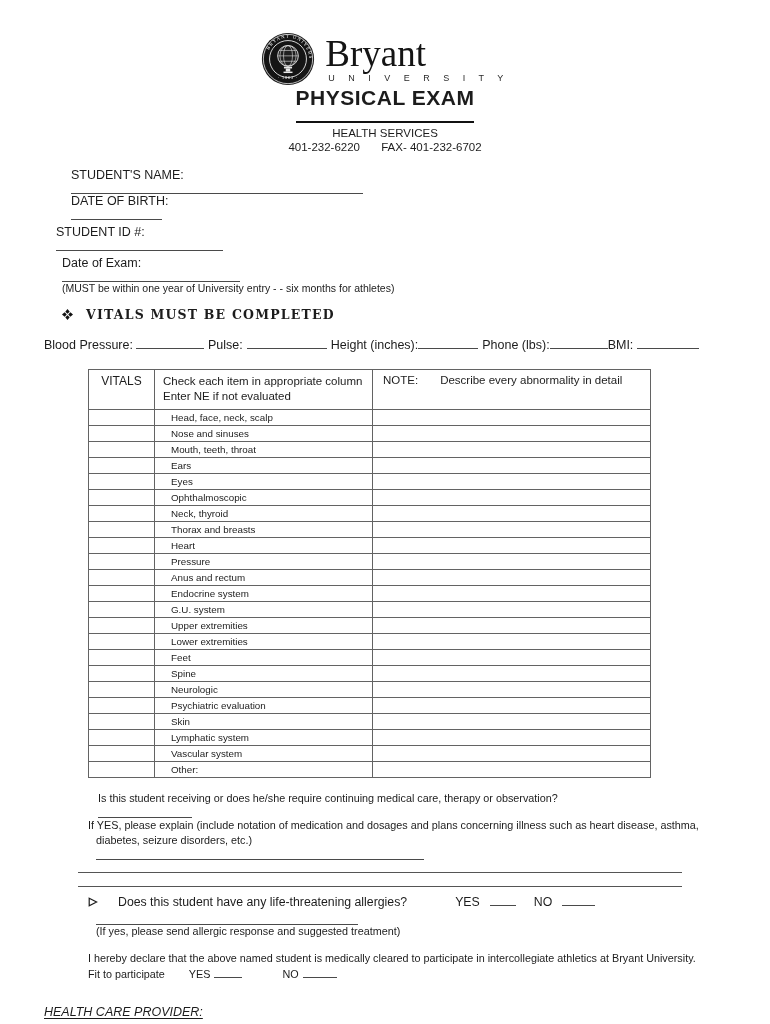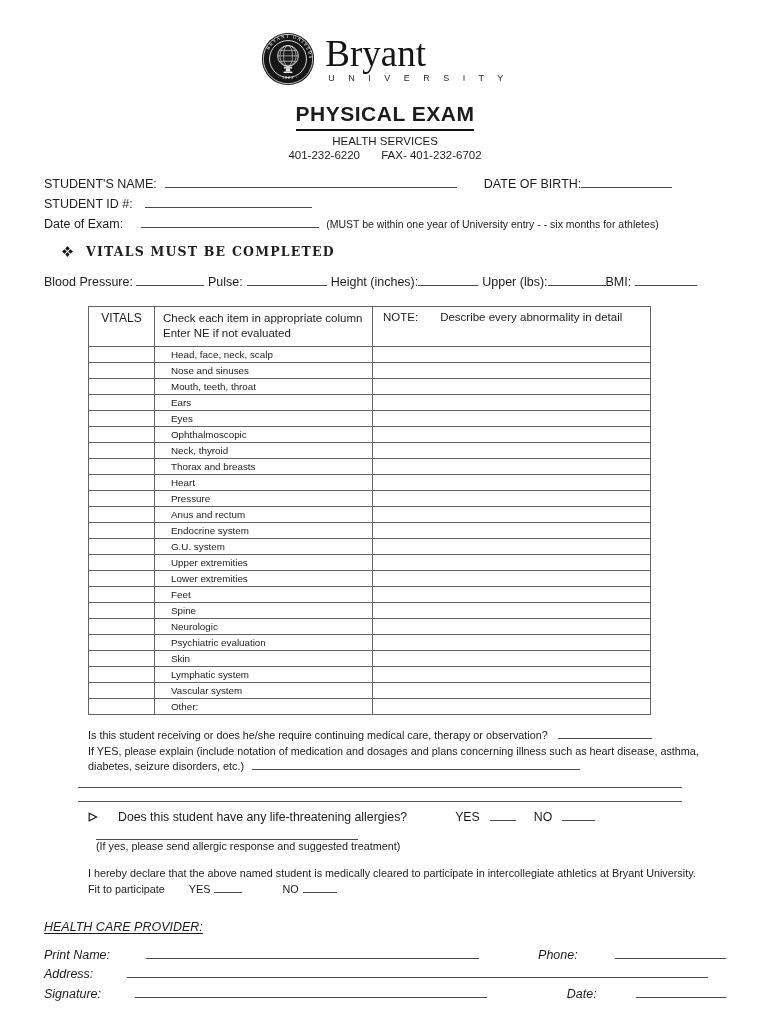--- a/index.html
+++ b/index.html
@@ -10,27 +10,27 @@
     color:#1c1c1c; overflow:hidden;
   }
   
   .header { text-align:center; padding-top:32px; }
   .brand { display:flex; justify-content:center; align-items:center; gap:10px; }
   .brand-seal { width:54px; height:54px; }
   .brand-text { text-align:left; }
   .brand-name { font-family:"Liberation Serif", serif; font-size:37px; line-height:36px; color:#141414; }
   .brand-sub { font-size:9px; letter-spacing:5.5px; color:#2a2a2a; margin-top:1px; margin-left:3px; }
   .doc-title { display:inline-block; font-size:21px; font-weight:bold; letter-spacing:0.5px;
-               border-bottom:2.5px solid #111; padding-bottom:3px; margin-top:16px; }
+               border-bottom:2.5px solid #111; padding-bottom:11px; margin-top:0; }
   .doc-sub { font-size:11.5px; margin-top:4px; }
   .doc-phone { font-size:11.5px; margin-top:2px; }
   .doc-phone span { margin:0 9px; }
   
   .blank { display:inline-block; height:12px; border-bottom:1.3px solid #4a4a4a; vertical-align:baseline; }
-  .row { display:flex; align-items:baseline; }
+  .row { display:flex; align-items:baseline;flex-direction:column; }
   
   .student { margin:15px 44px 0 44px; font-size:12.5px; }
   .student .row { margin-bottom:5px; }
   .lbl { white-space:nowrap; }
   .small-note { font-size:10.5px; margin-left:7px; white-space:nowrap; }
   
   .vitals-head { margin:13px 0 0 62px; display:flex; align-items:center; gap:13px; }
   .vitals-head .vh-text { font-family:"DejaVu Serif", serif; font-weight:bold; font-size:12.5px; letter-spacing:1.2px; }
   .vitals-line { margin:15px 44px 0 44px; font-size:12.5px; display:flex; align-items:baseline; }
   
@@ -132,21 +132,21 @@
     <span class="vh-text">VITALS MUST BE COMPLETED</span>
   </div>
 
   <div class="vitals-line">
     <span class="lbl">Blood Pressure:</span>
     <span class="blank" style="width:68px; margin:0 4px 0 3px;"></span>
     <span class="lbl">Pulse:</span>
     <span class="blank" style="width:80px; margin:0 4px 0 4px;"></span>
     <span class="lbl">Height (inches):</span>
     <span class="blank" style="width:60px; margin-right:4px;"></span>
-    <span class="lbl">Upper (lbs):</span>
+    <span class="lbl">Phone (lbs):</span>
     <span class="blank" style="width:58px;"></span>
     <span class="lbl">BMI:</span>
     <span class="blank" style="width:62px; margin-left:4px;"></span>
   </div>
 
   <table class="exam">
     <thead>
       <tr>
         <td class="c1 th-normal">VITALS</td>
         <td class="c2 th-check">

